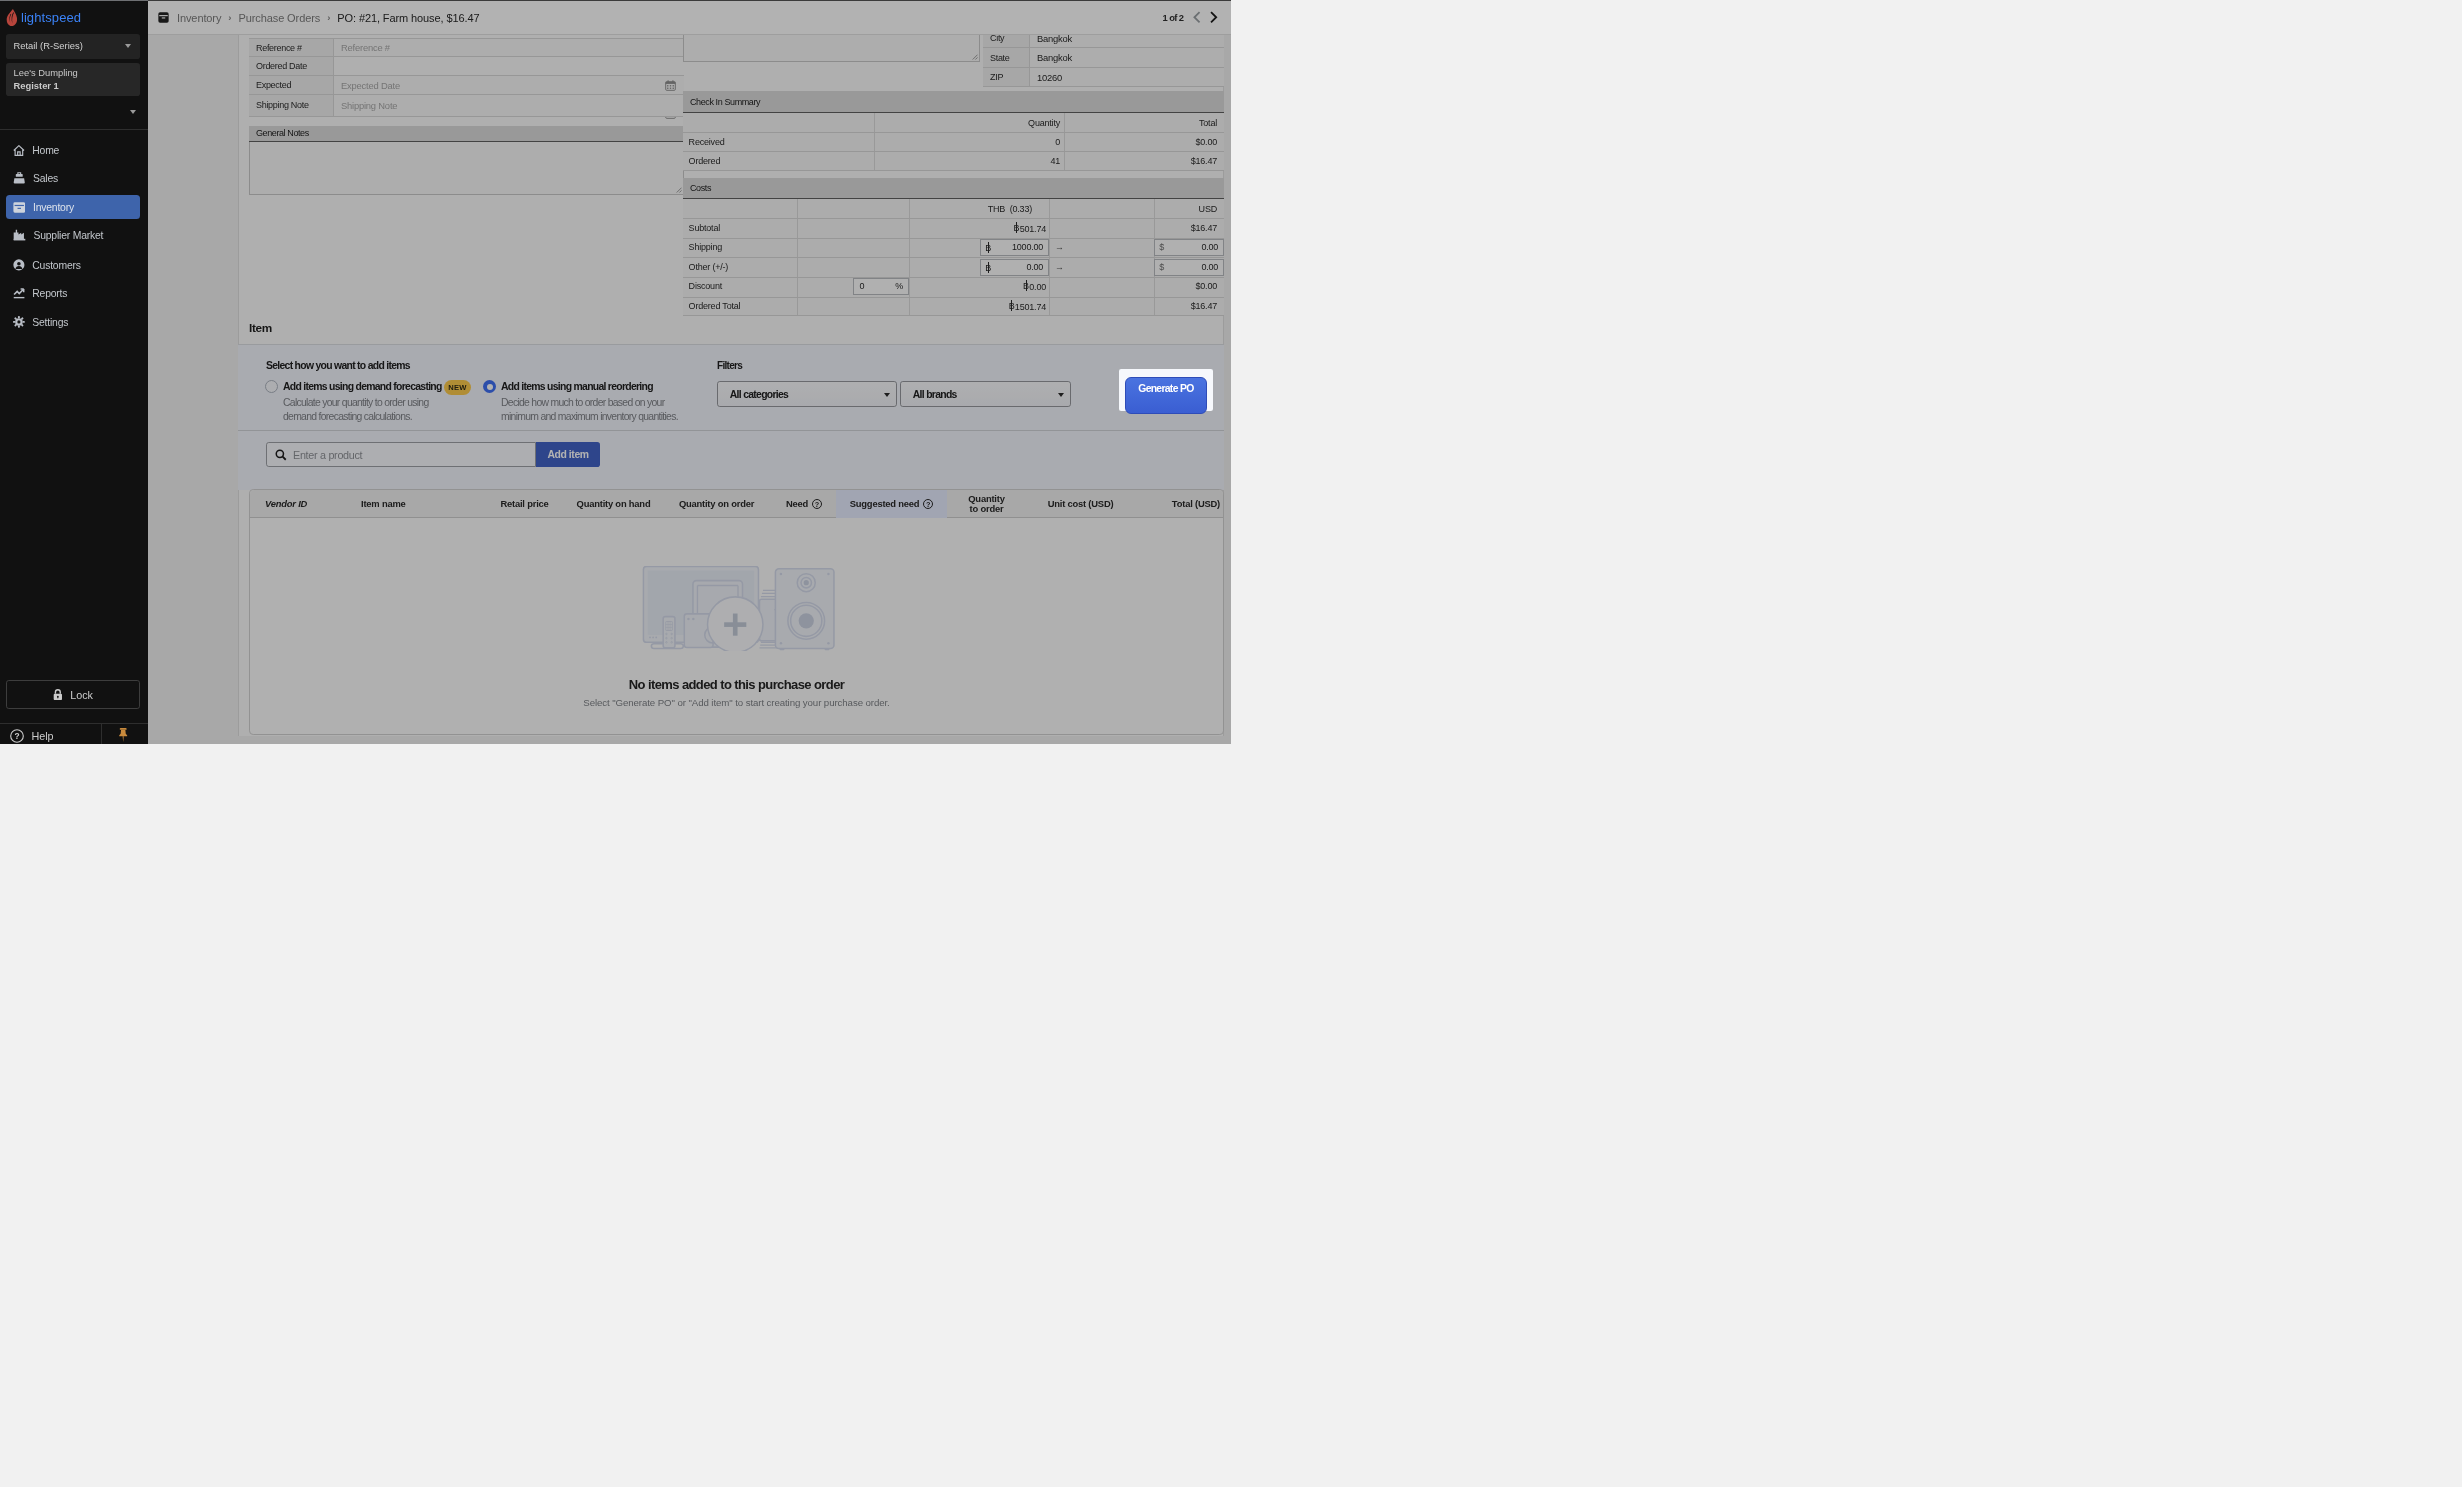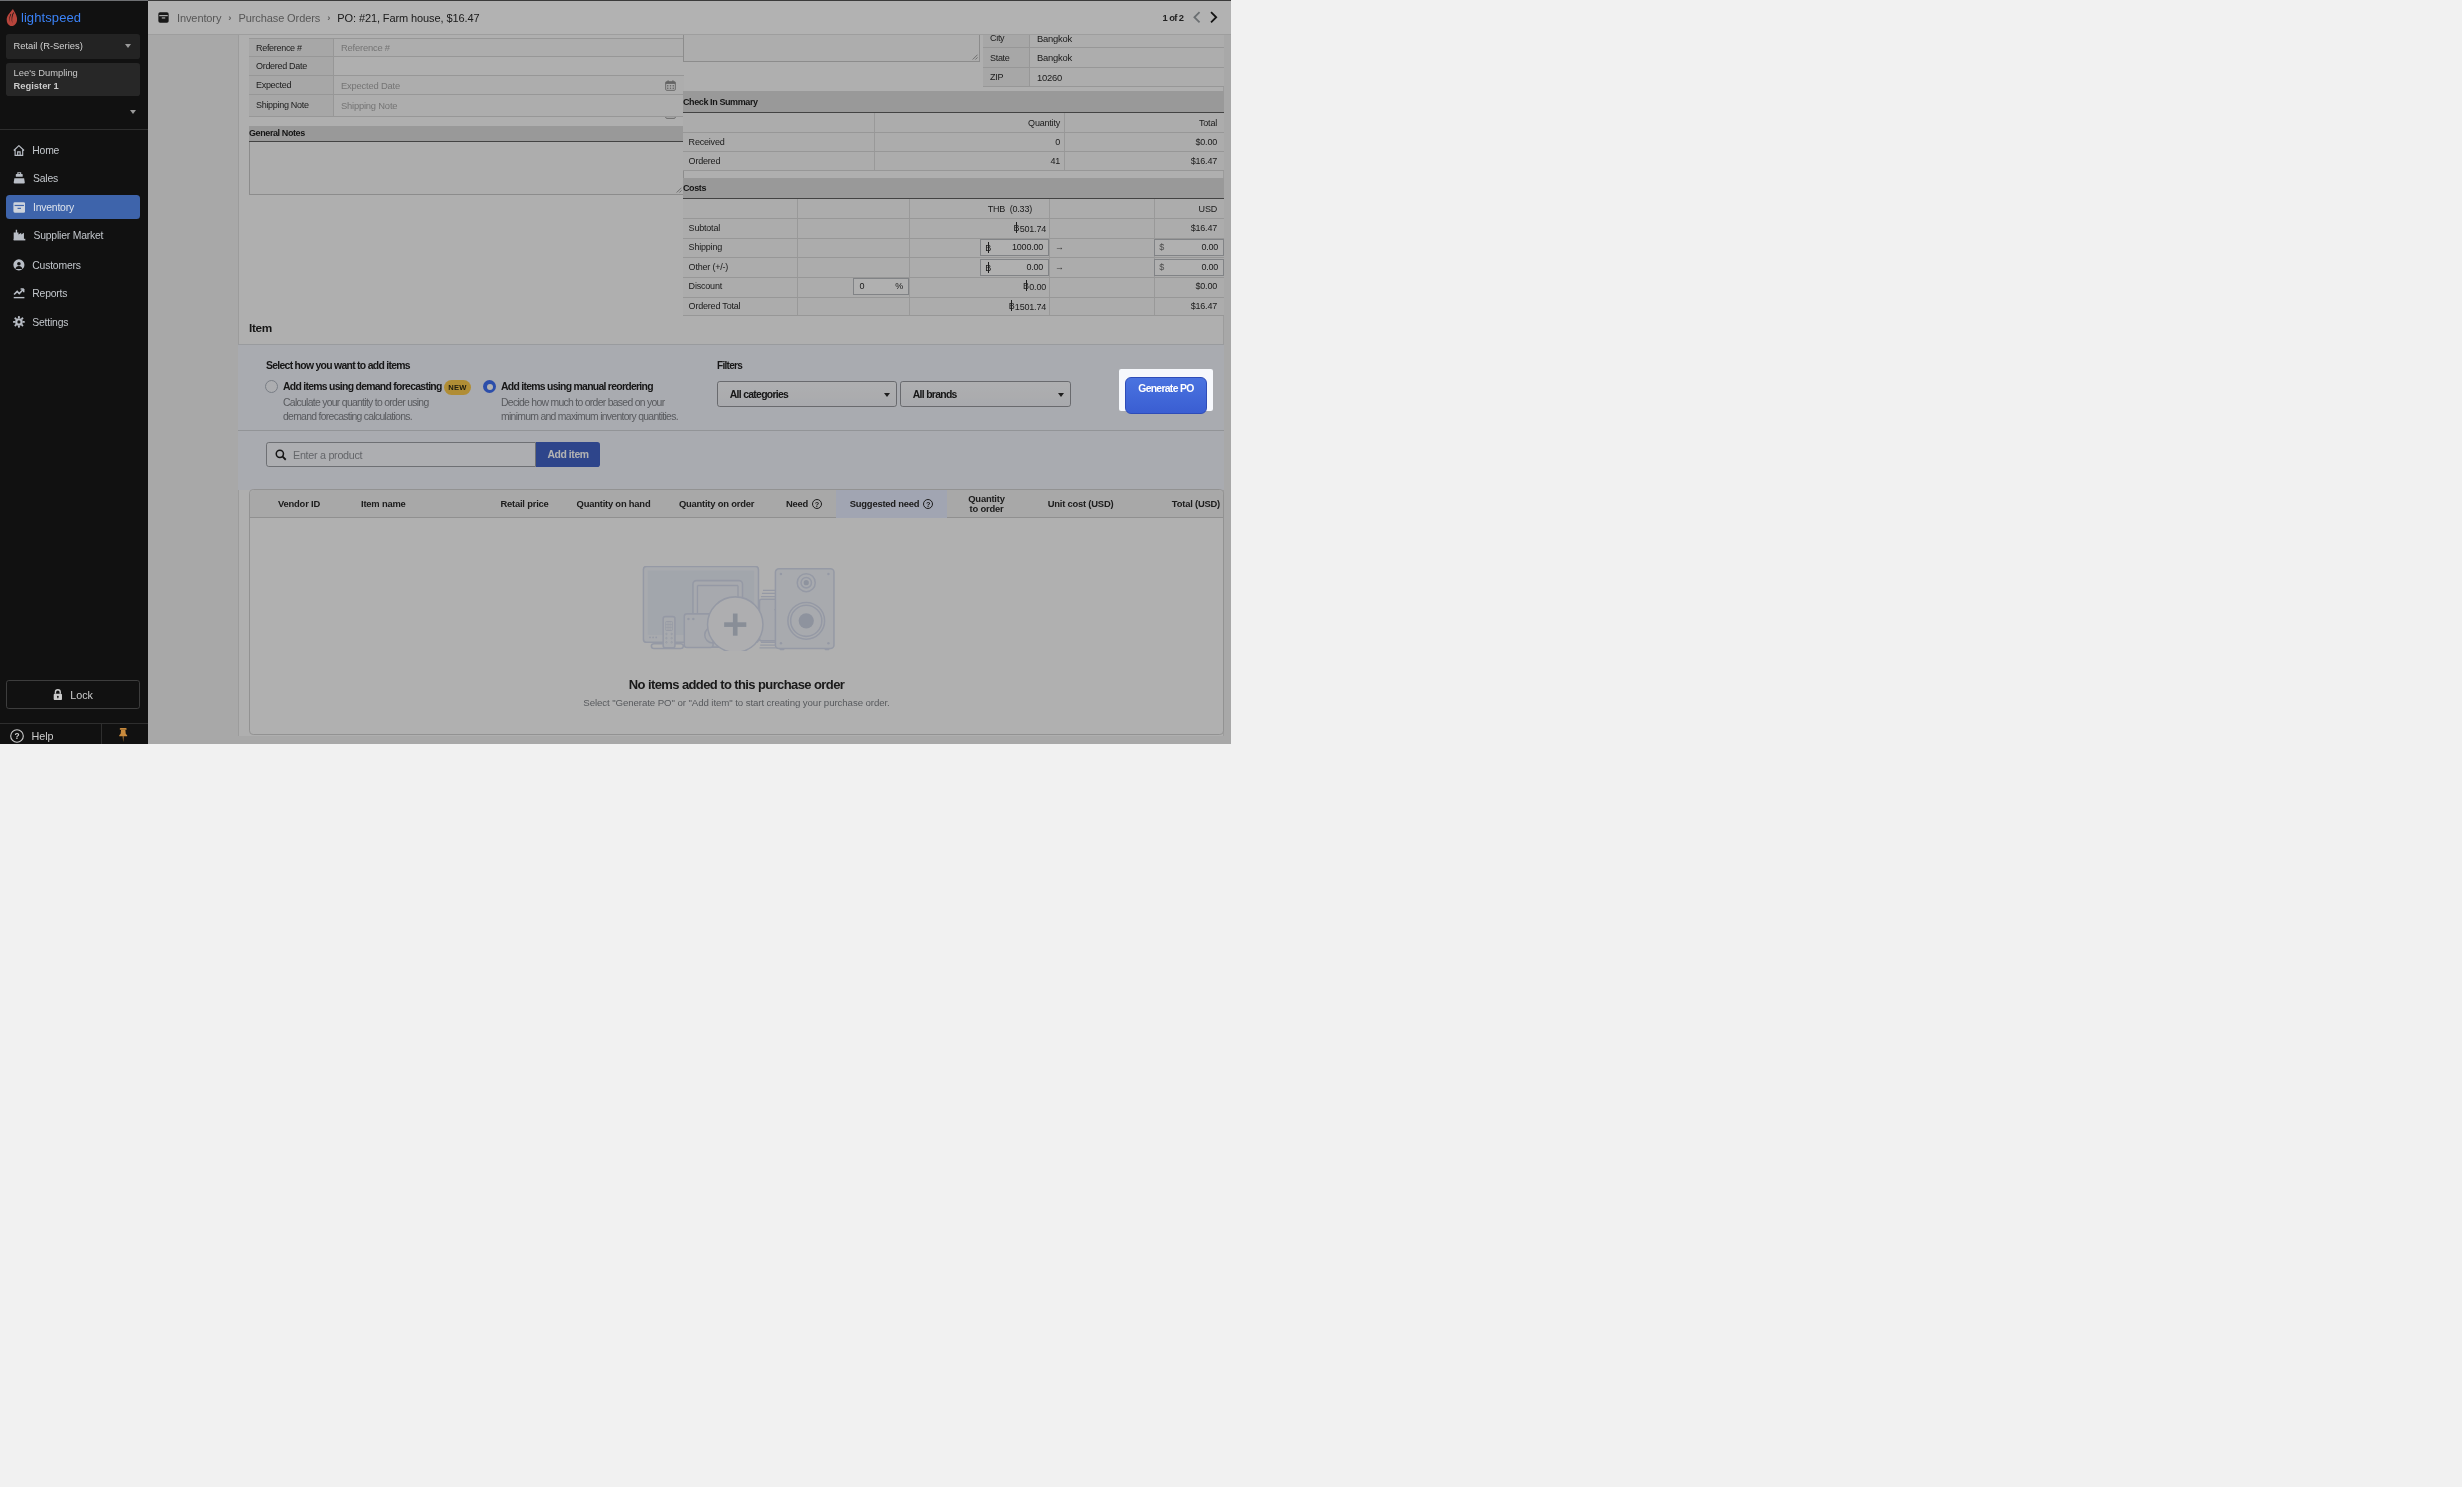--- a/index.html
+++ b/index.html
@@ -16,21 +16,21 @@
 #pager { position:absolute; right:13px; top:0; height:35px; display:flex; align-items:center; gap:9.7px; }
 #pager .cnt { font-weight:bold; font-size:9.4px; color:#303030; margin-right:0; letter-spacing:-0.6px; }
 
 
 #card { position:absolute; left:238px; top:35px; width:986px; height:701px; background:#fbfbfb; border-left:0.7px solid #e0e0e0; border-right:0.7px solid #e0e0e0; z-index:1; }
 
 
 .frow { position:absolute; display:flex; border-bottom:0.7px solid #d8d8d8; }
 .flabel { background:#efefef; color:#2e2e2e; font-size:9px; letter-spacing:-0.3px; display:flex; align-items:center; padding-left:7px; border-right:0.7px solid #d8d8d8; }
 .finput { background:#f8f8f8; color:#a8a8a8; font-size:9.4px; letter-spacing:-0.2px; display:flex; align-items:center; padding-left:7px; position:relative; }
-.sechdr { position:absolute; background:#dcdcdc; border-bottom:1.4px solid #606060; color:#1d1d1d; font-weight:bold; font-size:9px; letter-spacing:-0.4px; display:flex; align-items:center; }
+.sechdr { position:absolute; background:#dcdcdc; border-bottom:1.4px solid #606060; color:#1d1d1d; font-weight:normal; font-size:9px; letter-spacing:-0.4px; display:flex; align-items:center; padding-left:7px; }
 
 
 .tcell { position:absolute; font-size:9px; color:#2b2b2b; letter-spacing:-0.2px; }
 .ibox { position:absolute; height:16.7px; border:0.7px solid #b9bcc1; background:#fcfcfc; display:flex; align-items:center; justify-content:space-between; font-size:9px; color:#2b2b2b; letter-spacing:-0.2px; }
 .ibox .iv { margin-right:4.9px; }
 .baht { display:inline-block; position:relative; width:6.2px; height:9px; }
 .baht::before { content:"B"; position:absolute; left:0; top:0; font-size:9px; }
 .baht::after { content:""; position:absolute; left:2.6px; top:-1px; width:0.7px; height:11px; background:currentColor; }
 #contentlayer { position:absolute; left:0; top:0; width:0; height:0; z-index:5; }
 
@@ -292,21 +292,21 @@
           <circle cx="7" cy="7" r="5.2" stroke="#1d1d1d" stroke-width="2.2" fill="none"></circle>
           <path d="M11 11 L15.5 15.5" stroke="#1d1d1d" stroke-width="2.6"></path>
         </svg>
       <span class="ph">Enter a product</span>
     </div>
     <div id="additem">Add item</div>
 
     <div id="tablecard">
       <div id="thead">
         <div class="abs" style="left:586px; top:0; width:111px; height:28px; background:#e7ecff;"></div>
-        <div class="hc" style="left:28px; justify-content:flex-start;">Vendor ID</div>
+        <div class="hc" style="left:15px; justify-content:flex-start;font-style:italic;">Vendor ID</div>
         <div class="hc" style="left:111px; justify-content:flex-start;">Item name</div>
         <div class="hc" style="left:233px; width:83px;">Retail price</div>
         <div class="hc" style="left:316px; width:95px;">Quantity on hand</div>
         <div class="hc" style="left:419px; width:95px;">Quantity on order</div>
         <div class="hc" style="left:524px; width:60px;">Need<span class="qicon">?</span></div>
         <div class="hc" style="left:586px; width:111px;">Suggested need<span class="qicon">?</span></div>
         <div class="hc" style="left:704px; width:65px;">Quantity<br>to order</div>
         <div class="hc" style="left:788px; width:85px;">Unit cost (USD)</div>
         <div class="hc" style="left:895px; width:75px; justify-content:flex-end;">Total (USD)</div>
       </div>

